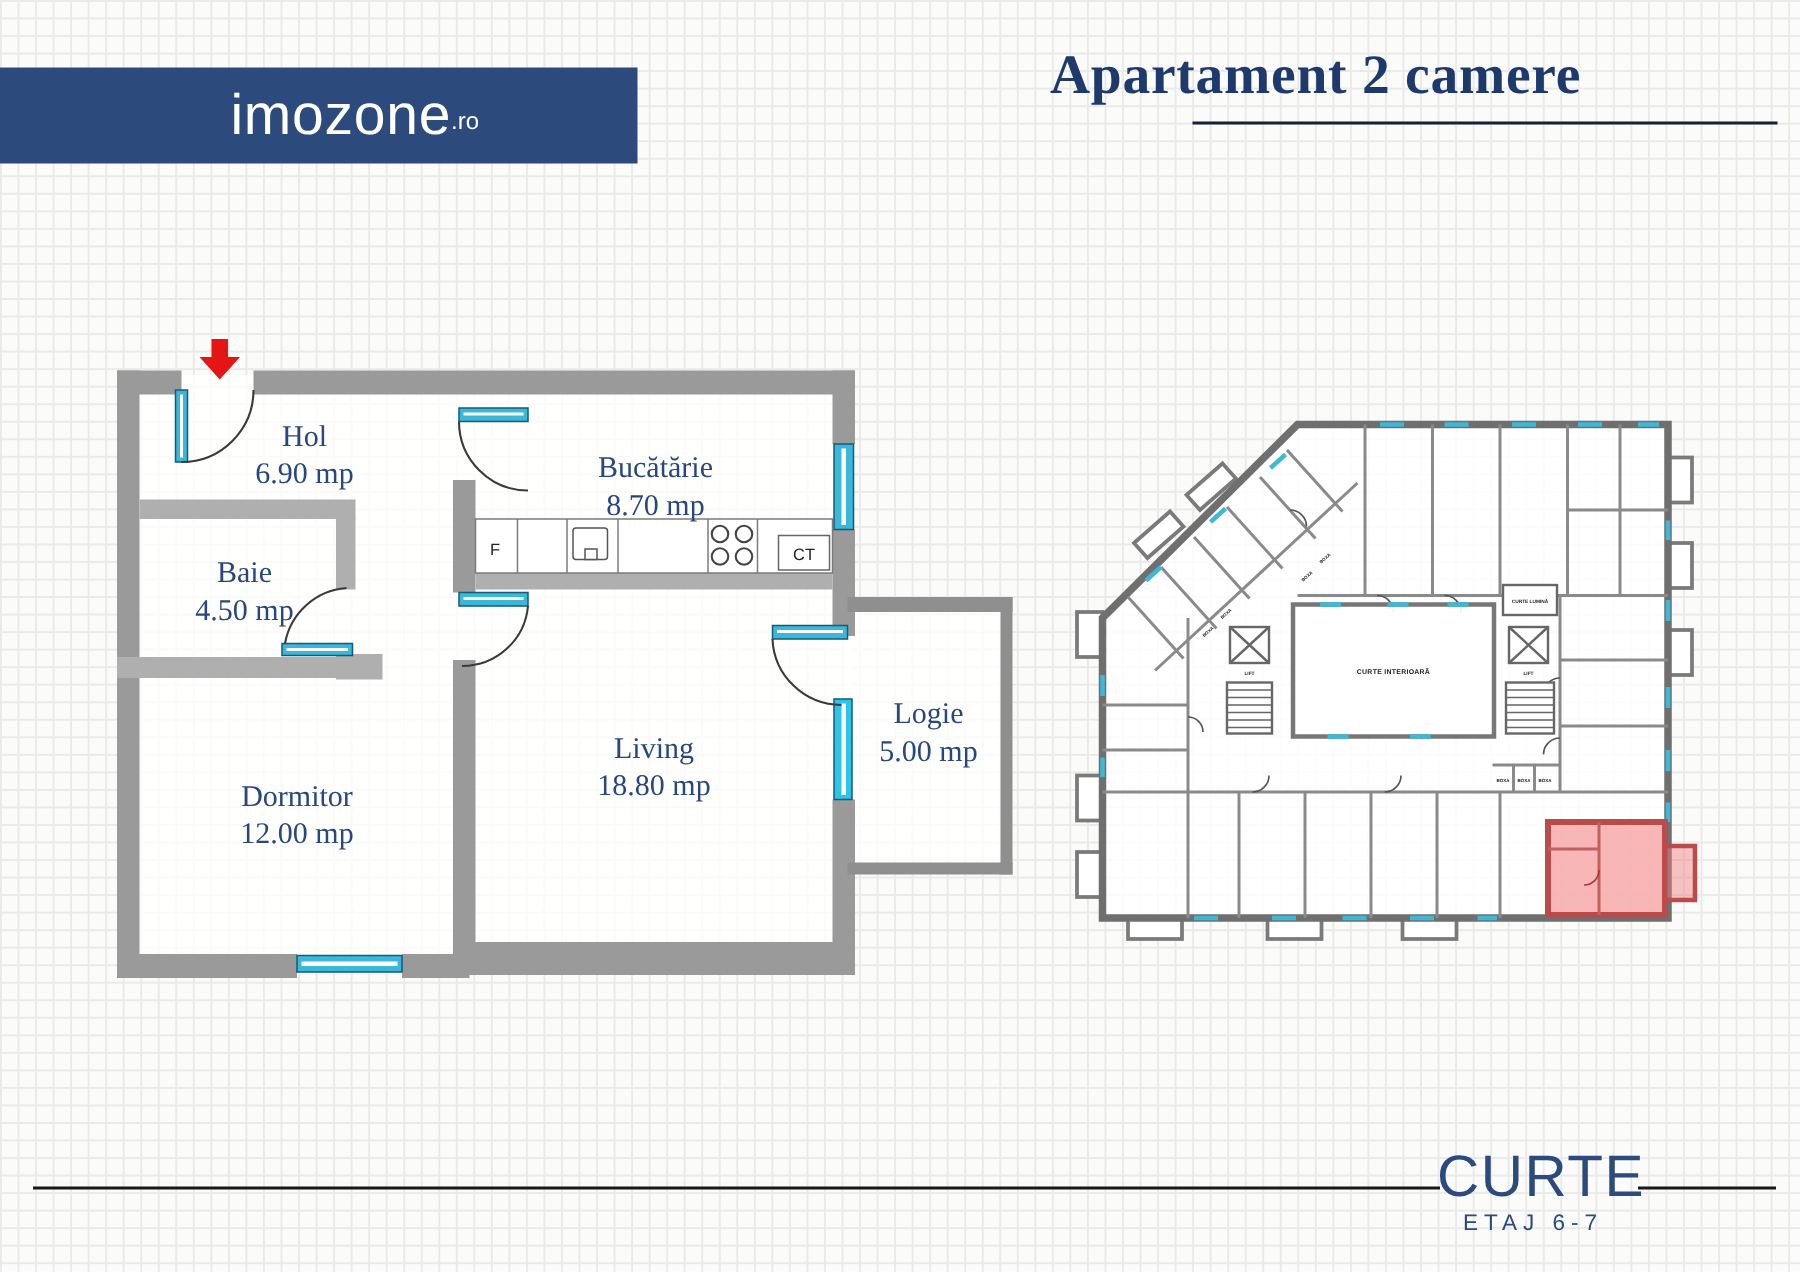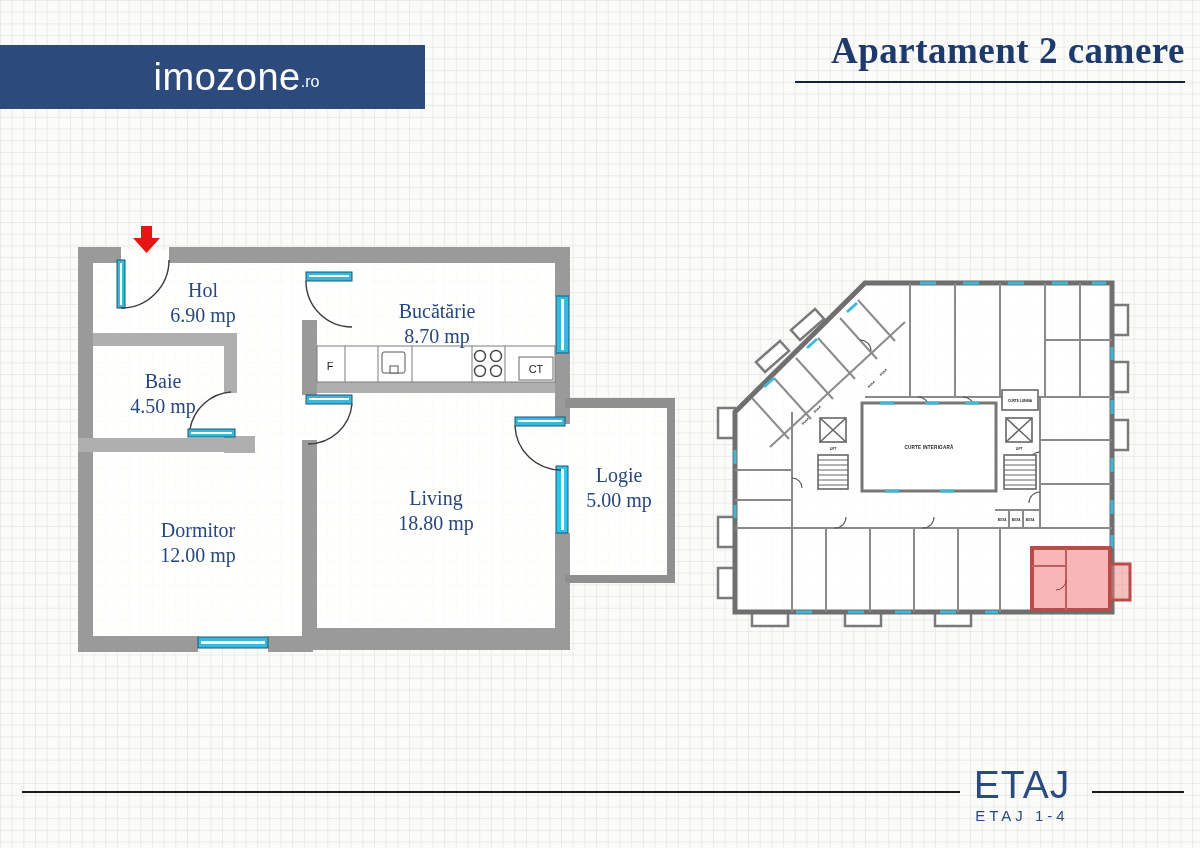--- a/index.html
+++ b/index.html
@@ -11,21 +11,21 @@
     background-size:11.7px 11.7px;}
   #canvas{position:relative;width:1200px;height:848px;}
 
   
   .banner{position:absolute;left:0;top:45px;width:377px;height:64px;
     background:#2c4b7c;color:#fff;display:flex;align-items:center;justify-content:center;padding-left:48px;}
   .banner .main{font-size:38px;letter-spacing:.5px;}
   .banner .suffix{font-size:16px;margin-top:9px;}
 
   
-  .title-block{position:absolute;left:700px;top:30px;width:485px;text-align:right;color:#1e3a6d;}
+  .title-block{position:absolute;left:700px;top:30px;width:485px;text-align:left;color:#1e3a6d;}
   .title-block h1{margin:0;font-family:"Liberation Serif",serif;font-weight:600;
     font-size:37px;line-height:42px;letter-spacing:.5px;}
   .title-rule{position:absolute;left:795px;top:81px;width:390px;height:2px;background:#13213f;}
   .subtitle{position:absolute;left:700px;top:88px;width:477px;text-align:right;
     font-family:"Liberation Serif",serif;font-size:25px;color:#1e3a6d;}
 
   
   .rule-left{position:absolute;left:22px;top:791px;width:938px;height:2px;background:#191919;}
   .rule-right{position:absolute;left:1092px;top:791px;width:92px;height:2px;background:#191919;}
   .plan-block{position:absolute;left:958px;top:765px;width:128px;text-align:center;color:#2b4a7d;}
@@ -282,17 +282,17 @@
       <rect x="1032" y="548" width="78" height="62" fill="rgba(242,122,122,0.55)" stroke="#b94b4b" stroke-width="4"></rect>
       <rect x="1110" y="564" width="20" height="36" fill="rgba(242,122,122,0.45)" stroke="#b94b4b" stroke-width="3"></rect>
       <path d="M1066,548 L1066,610 M1032,566 L1066,566" stroke="#c06060" stroke-width="2" fill="none"></path>
       <path d="M1066,580 A10,10 0 0 1 1056,590" stroke="#a33" stroke-width="1" fill="none"></path>
     </g>
   </svg>
 
   <div class="rule-left"></div>
   <div class="rule-right"></div>
   <div class="plan-block">
-    <div class="plan">ETAJ</div>
-    <div class="etaj">ETAJ 1-4</div>
+    <div class="plan">CURTE</div>
+    <div class="etaj">ETAJ 6-7</div>
   </div>
 
 </div>
 
 </body></html>

